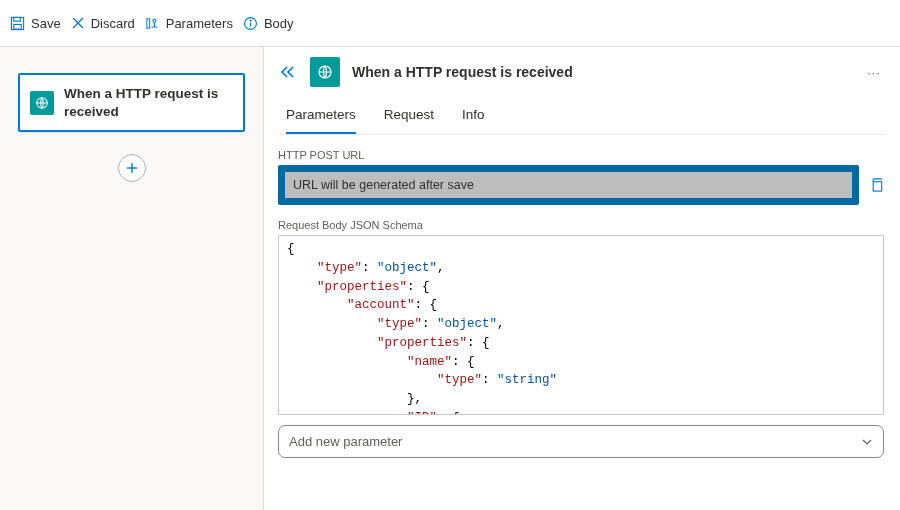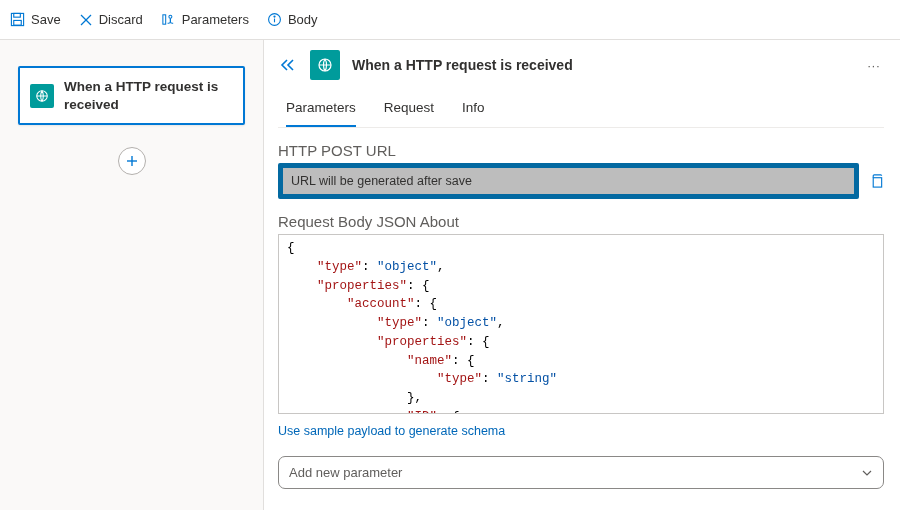--- a/index.html
+++ b/index.html
@@ -8,25 +8,25 @@
     font-size: 13px;
     color: #323130;
     background: #fff;
     width: 900px;
     height: 510px;
     overflow: hidden;
   }
 
   
   .toolbar {
-    height: 40px;
+    height: 47px;
     display: flex;
     align-items: center;
     padding: 0 10px;
-    gap: 18px;
+    gap: 10px;
     border-bottom: 1px solid #e1dfdd;
   }
   .toolbar-item {
     display: flex;
     align-items: center;
     gap: 6px;
     cursor: pointer;
     font-size: 13px;
   }
   .toolbar-item .icon { color: #0078d4; display: inline-flex; }
@@ -112,31 +112,31 @@
   }
   .tab {
     padding: 6px 0 10px 0;
     cursor: pointer;
     font-size: 13.5px;
     border-bottom: 2px solid transparent;
   }
   .tab.active { border-bottom-color: #0078d4; }
 
   .section-label {
-    font-size: 15px;
+    font-size: 11px;
     color: #605e5c;
     margin-bottom: 4px;
   }
   .url-row {
     display:flex; align-items:center; gap:10px; margin-bottom:14px;
   }
   .url-box {
     flex:1;
     background: #bdbdbd;
-    border: 5px solid #0369a1;
+    border: 7px solid #0369a1;
     border-radius: 2px;
     padding: 6px 8px;
     font-size: 12.5px;
     color: #323130;
   }
   .copy-btn { color:#0078d4; cursor:pointer; }
 
   .schema-editor {
     border: 1px solid #c8c6c4;
     border-right: 1px solid #c8c6c4;
@@ -269,35 +269,34 @@
     <div class="url-row">
       <div class="url-box">URL will be generated after save</div>
       <span class="copy-btn">
         <svg width="15" height="16" viewBox="0 0 16 16" fill="none" stroke="#0078d4" stroke-width="1.2">
           <rect x="4.5" y="4.5" width="9" height="10"></rect>
           <path d="M4.5 4.5V2.5a1 1 0 0 1 1-1h7a1 1 0 0 1 1 1"></path>
         </svg>
       </span>
     </div>
 
-    <div class="section-label">Request Body JSON About</div>
+    <div class="section-label">Request Body JSON Schema</div>
     <div class="schema-editor" id="schema-editor">
         <div><span class="json-punc">{</span></div>
         <div>&nbsp;&nbsp;&nbsp;&nbsp;<span class="json-key">"type"</span><span class="json-punc">: </span><span class="json-string">"object"</span><span class="json-punc">,</span></div>
         <div>&nbsp;&nbsp;&nbsp;&nbsp;<span class="json-key">"properties"</span><span class="json-punc">: {</span></div>
         <div>&nbsp;&nbsp;&nbsp;&nbsp;&nbsp;&nbsp;&nbsp;&nbsp;<span class="json-key">"account"</span><span class="json-punc">: {</span></div>
         <div>&nbsp;&nbsp;&nbsp;&nbsp;&nbsp;&nbsp;&nbsp;&nbsp;&nbsp;&nbsp;&nbsp;&nbsp;<span class="json-key">"type"</span><span class="json-punc">: </span><span class="json-string">"object"</span><span class="json-punc">,</span></div>
         <div>&nbsp;&nbsp;&nbsp;&nbsp;&nbsp;&nbsp;&nbsp;&nbsp;&nbsp;&nbsp;&nbsp;&nbsp;<span class="json-key">"properties"</span><span class="json-punc">: {</span></div>
         <div>&nbsp;&nbsp;&nbsp;&nbsp;&nbsp;&nbsp;&nbsp;&nbsp;&nbsp;&nbsp;&nbsp;&nbsp;&nbsp;&nbsp;&nbsp;&nbsp;<span class="json-key">"name"</span><span class="json-punc">: {</span></div>
         <div>&nbsp;&nbsp;&nbsp;&nbsp;&nbsp;&nbsp;&nbsp;&nbsp;&nbsp;&nbsp;&nbsp;&nbsp;&nbsp;&nbsp;&nbsp;&nbsp;&nbsp;&nbsp;&nbsp;&nbsp;<span class="json-key">"type"</span><span class="json-punc">: </span><span class="json-string">"string"</span></div>
         <div>&nbsp;&nbsp;&nbsp;&nbsp;&nbsp;&nbsp;&nbsp;&nbsp;&nbsp;&nbsp;&nbsp;&nbsp;&nbsp;&nbsp;&nbsp;&nbsp;<span class="json-punc">},</span></div>
         <div>&nbsp;&nbsp;&nbsp;&nbsp;&nbsp;&nbsp;&nbsp;&nbsp;&nbsp;&nbsp;&nbsp;&nbsp;&nbsp;&nbsp;&nbsp;&nbsp;<span class="json-key">"ID"</span><span class="json-punc">: {</span></div>
       </div>
 
-    <span class="link">Use sample payload to generate schema</span>
 
     <div class="dropdown">
       <span>Add new parameter</span>
       <span class="chev">
         <svg width="12" height="12" viewBox="0 0 12 12" stroke="#605e5c" stroke-width="1.2" fill="none">
           <polyline points="2,4 6,8 10,4"></polyline>
         </svg>
       </span>
     </div>
   </div>

